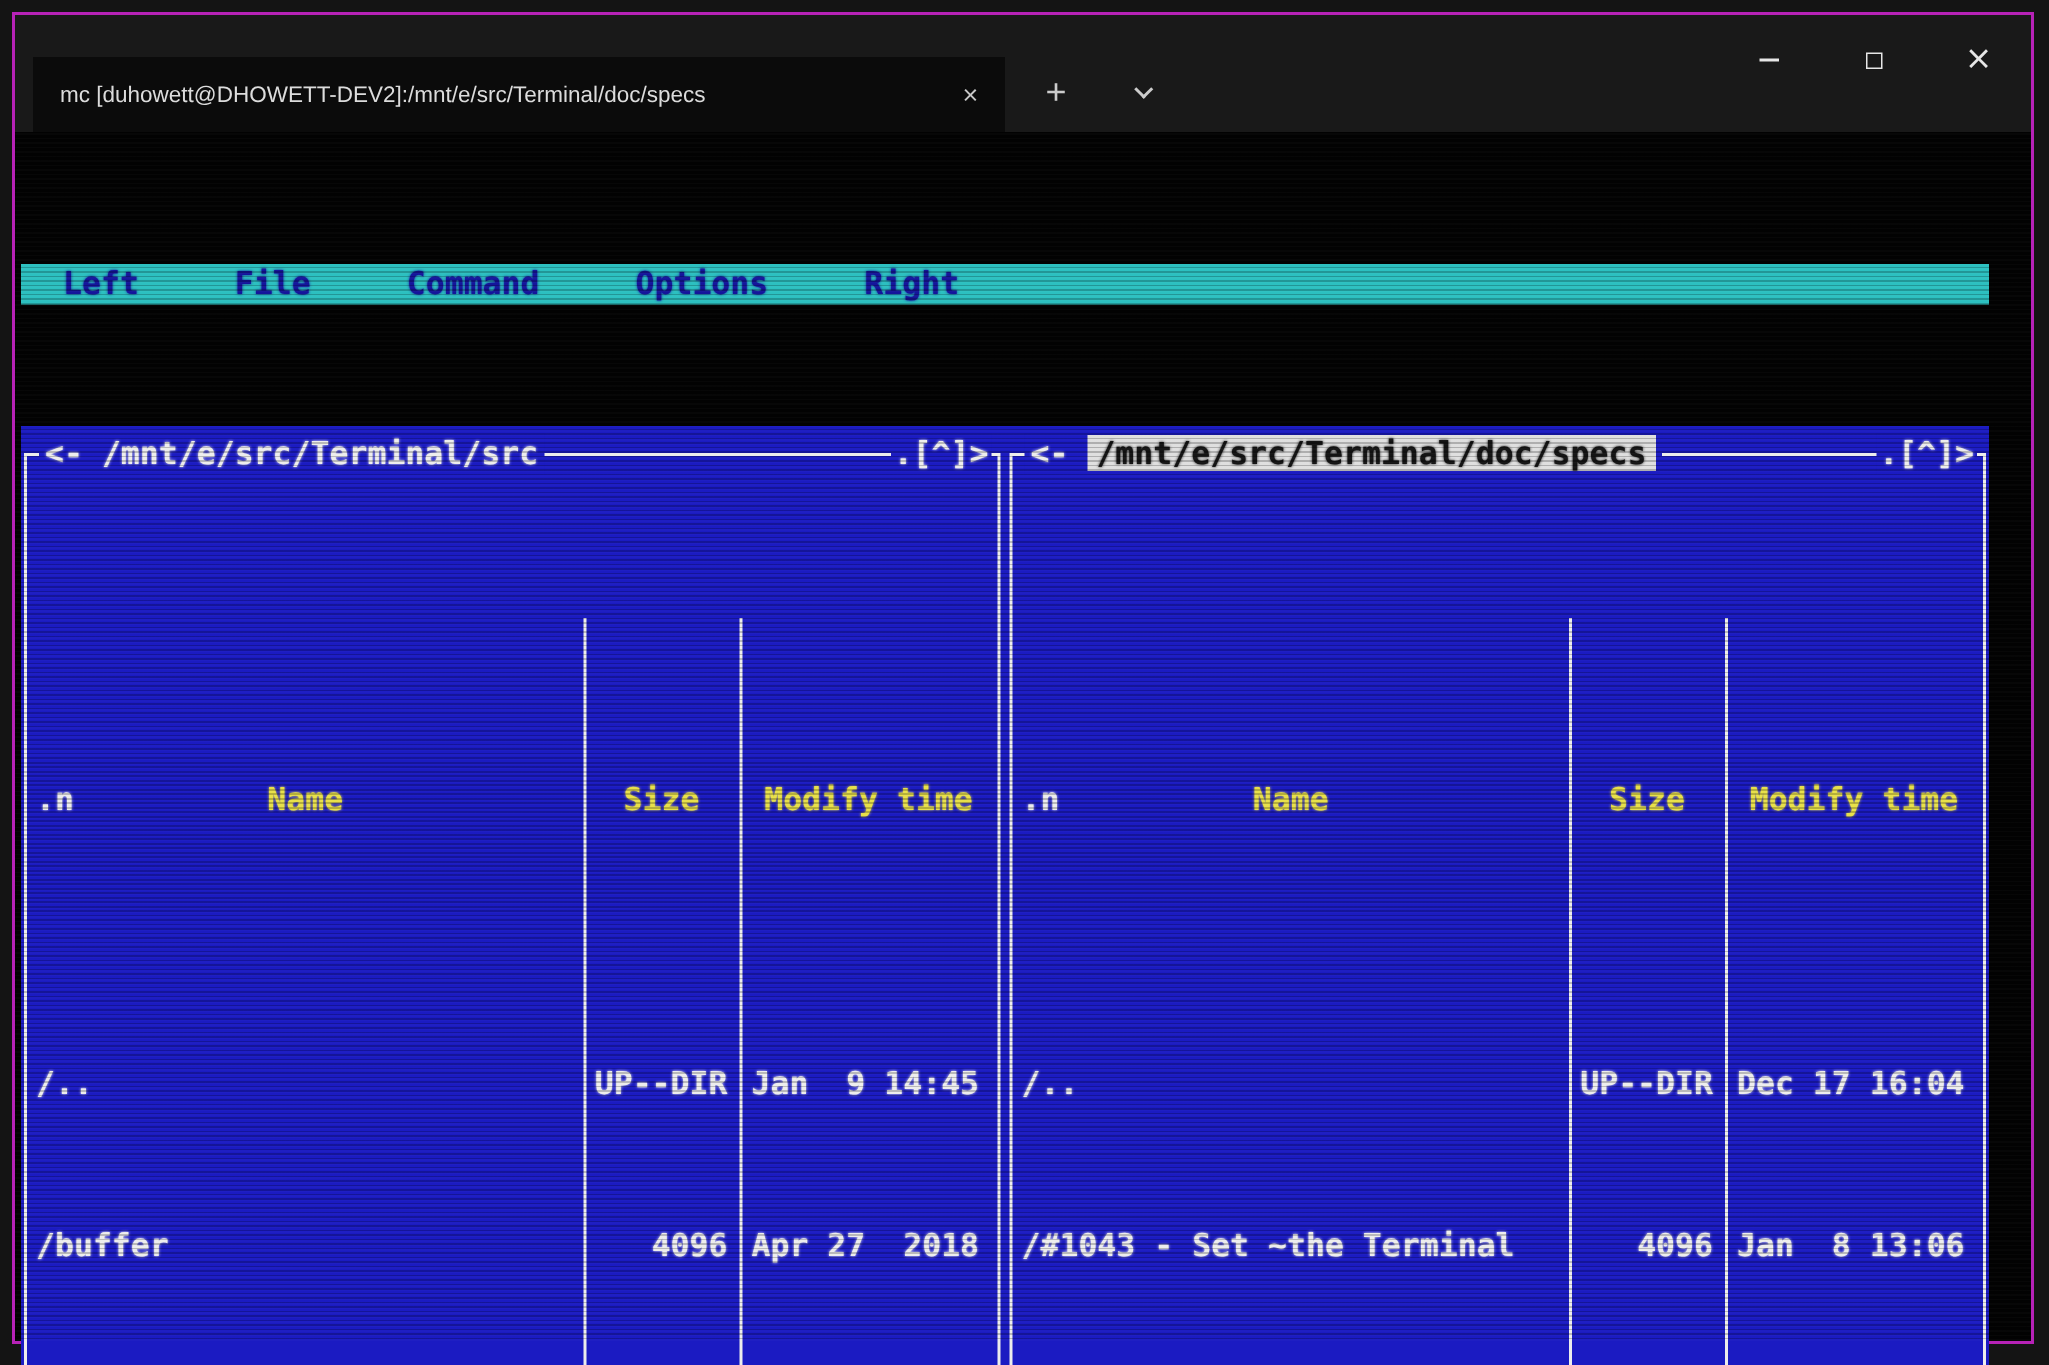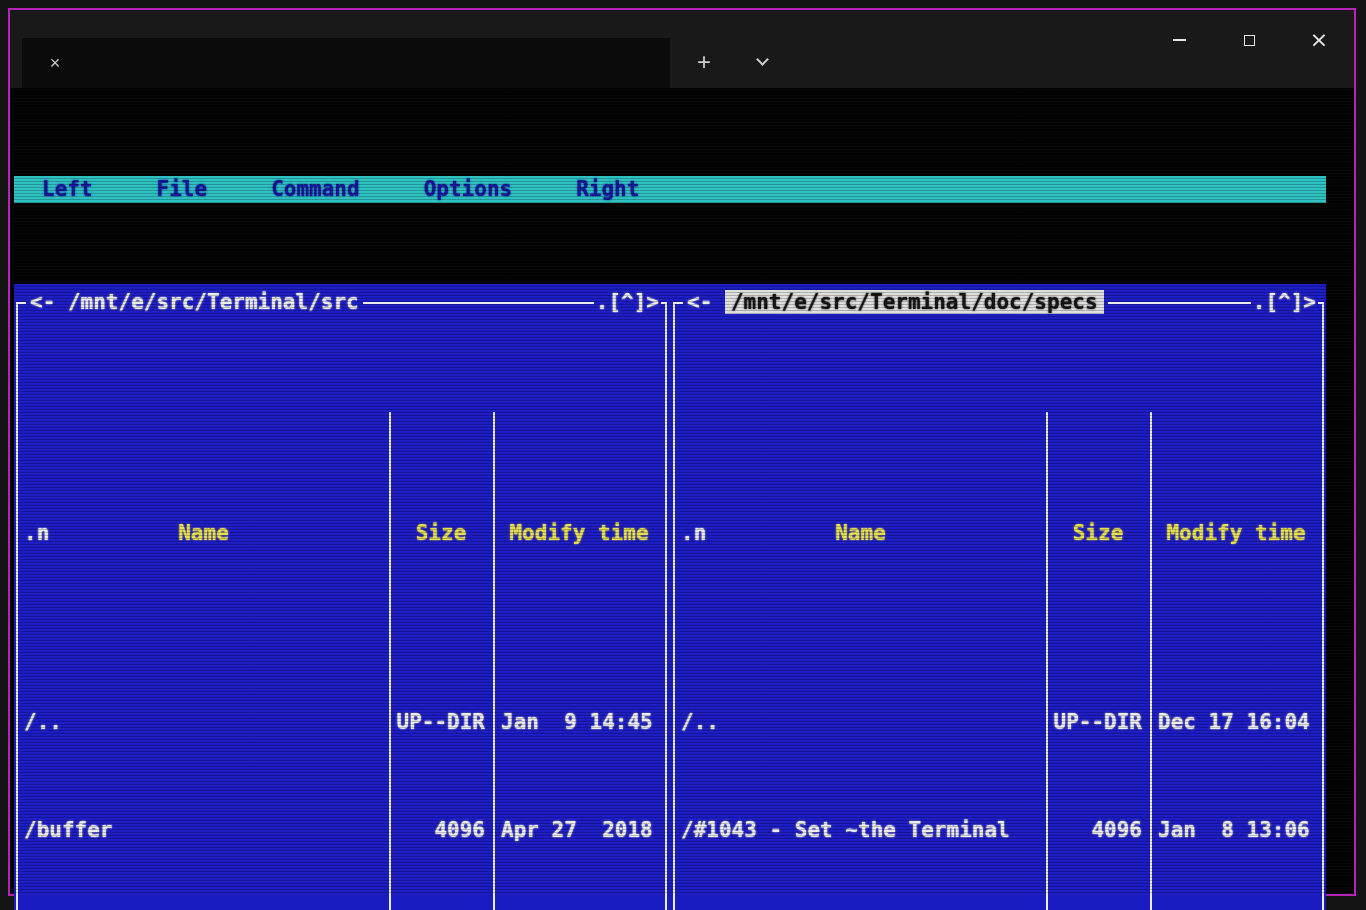--- a/index.html
+++ b/index.html
@@ -96,20 +96,21 @@
   .c-size{text-align:right;padding-right:8px;}
   .c-date{padding-left:8px;}
 </style>
 </head>
 <body>
 
 <div class="window">
 
   <div class="titlebar">
     <div class="tab">
+      <span class="tab-title">mc [duhowett@DHOWETT-DEV2]:/mnt/e/src/Terminal/doc/specs</span>
       <span class="tab-close">×</span>
     </div>
     <div class="new-tab">
       <span>+</span>
     </div>
     <div class="tab-dd">
       <span class="chev"></span>
     </div>
     <div class="win-controls">
       <div class="win-btn">

